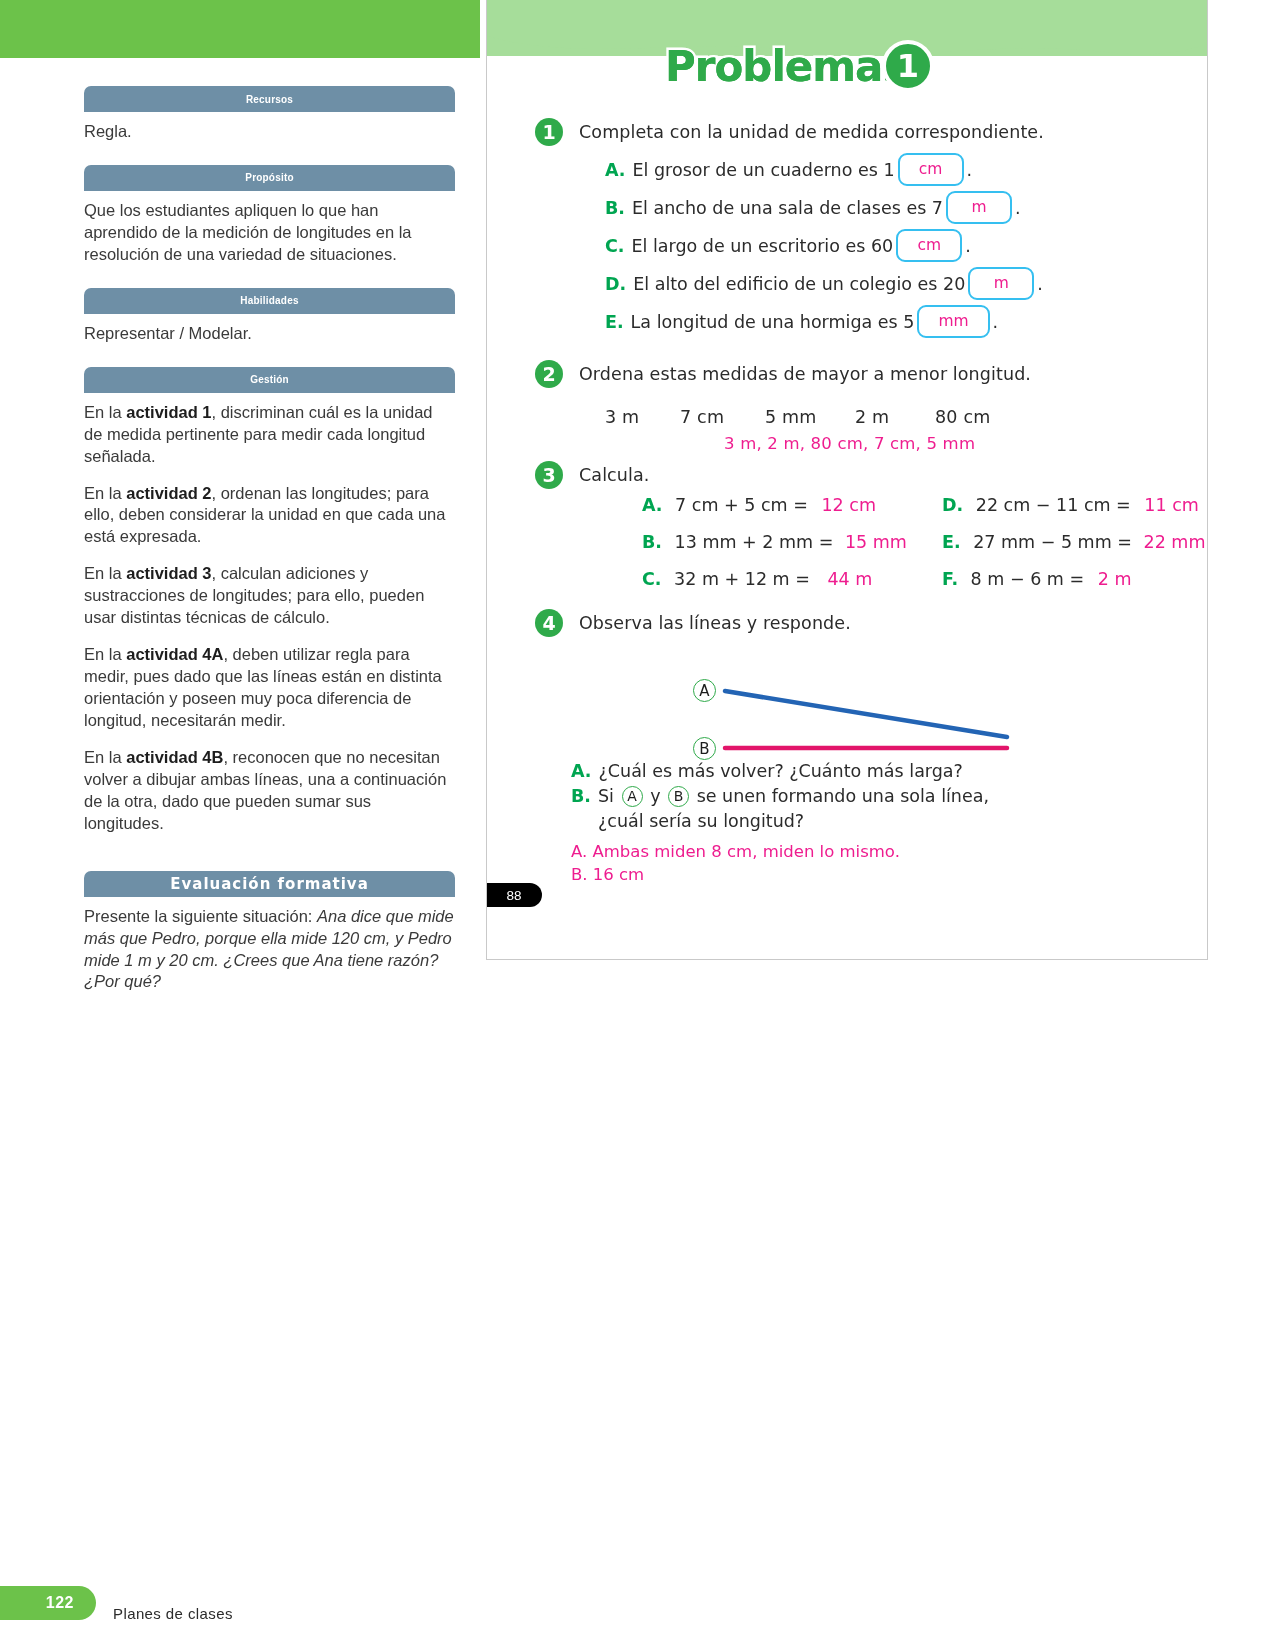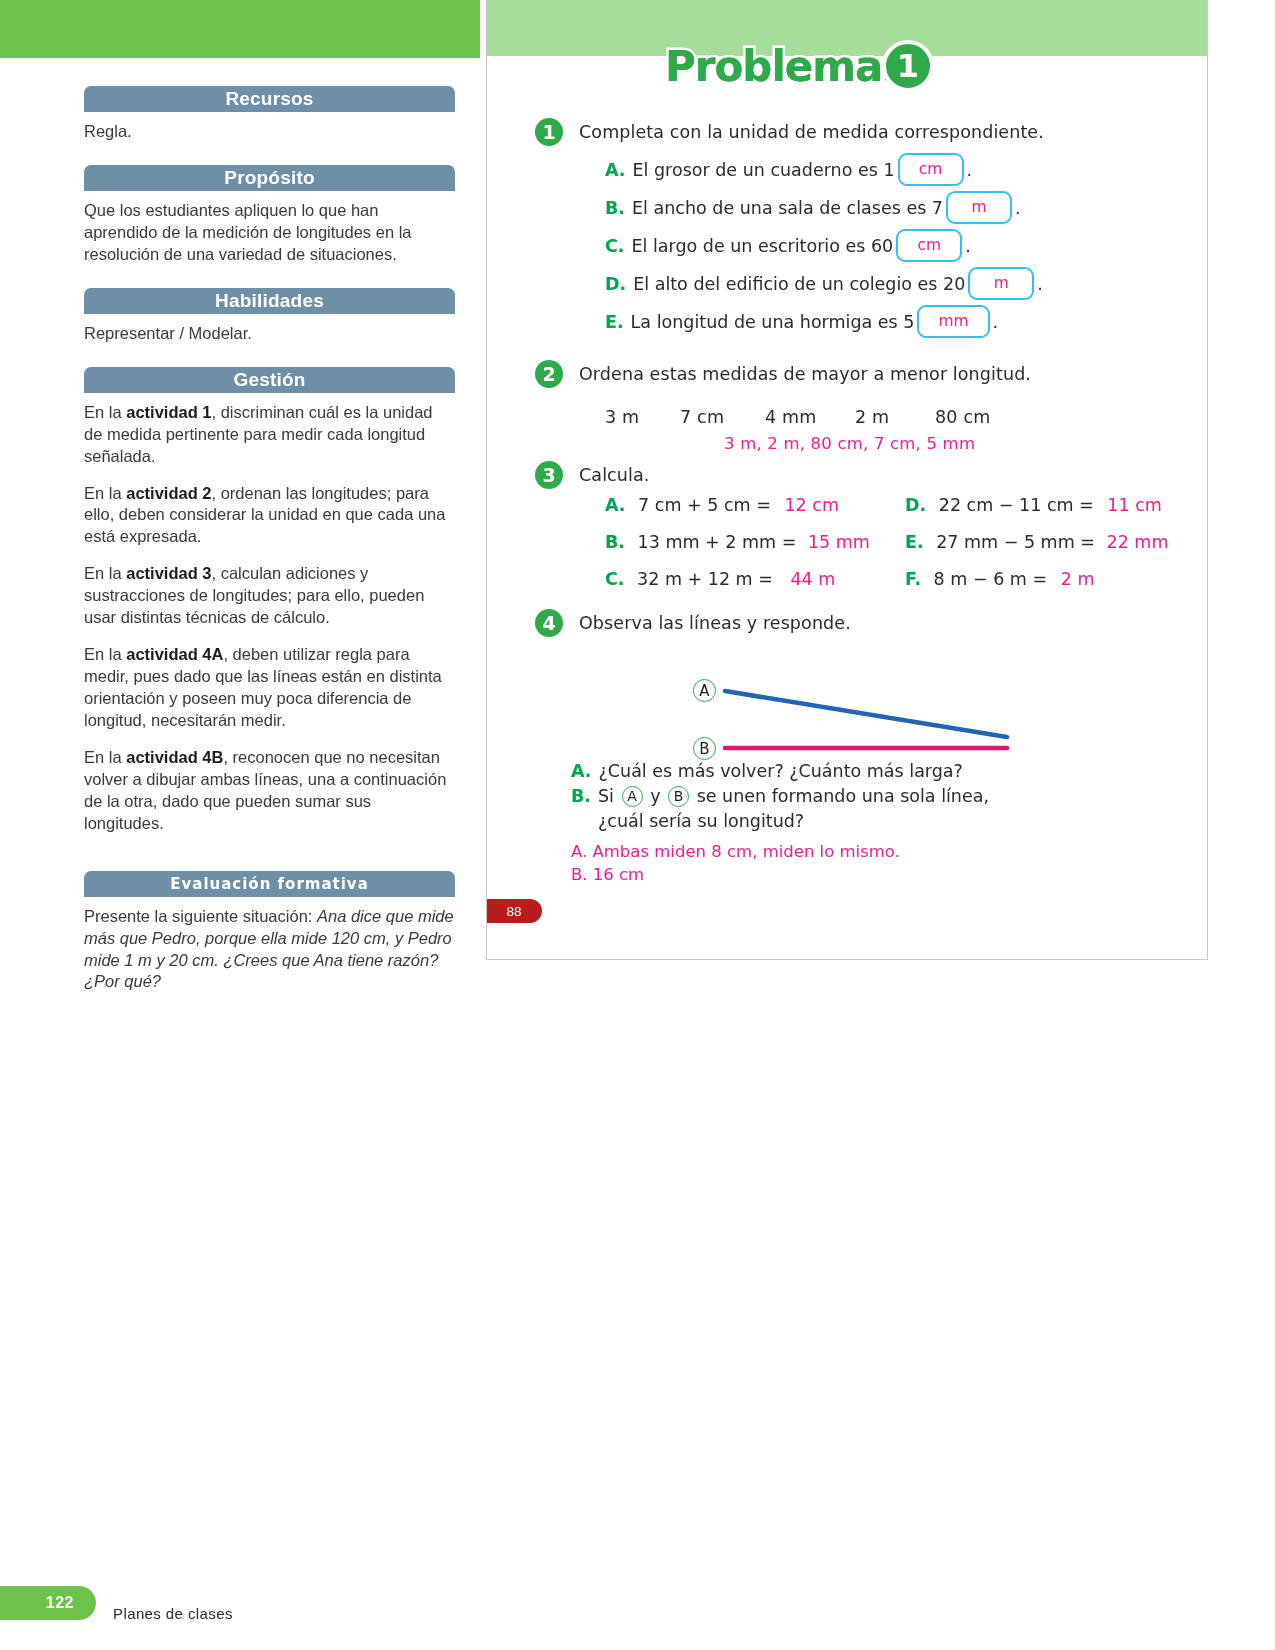--- a/index.html
+++ b/index.html
@@ -34,21 +34,21 @@
   
   .left-col {
     position:absolute; left:84px; top:86px; width:371px;
   }
   .sec-head {
     background:#6e8fa6;
     color:#ffffff;
     border-radius:7px 7px 0 0;
     height:26px;
     display:flex; align-items:center; justify-content:center;
-    font-size:19px;
+    font-size:10px;
     font-weight:bold;
     letter-spacing:.2px;
   }
   .sec-head.script {
     font-family:"DejaVu Sans", sans-serif;
     font-weight:bold;
     letter-spacing:1px;
     font-size:15px;
   }
   .sec-body {
@@ -150,21 +150,21 @@
     color:#ee1d8f; font-size:16.5px;
     padding-left:237px; margin-top:7px; letter-spacing:.2px;
   }
 
   .calc-grid {
     padding-left:118px; margin-top:5px;
     display:grid; grid-template-columns: 300px auto;
     row-gap:17px;
     font-size:17.5px;
   }
-  .calc-cell { white-space:nowrap; }
+  .calc-cell { white-space:nowrap;margin-left:37px; }
   .pink { color:#ee1d8f; }
   .pink-hand { color:#ee1d8f; font-family:"DejaVu Sans", sans-serif; }
 
   
   .figure {
     position:relative; height:106px; margin-top:14px;
   }
   .ring {
     position:absolute;
     width:23px; height:23px; border-radius:50%;
@@ -186,23 +186,23 @@
   .q-list { padding-left:84px; font-size:17.5px; line-height:1.42; margin-top:2px; }
   .q-list .row { display:flex; }
   .q-list .row .letter { min-width:20px; }
   .q-indent { padding-left:27px; }
   .teacher-ans {
     padding-left:84px; color:#ee1d8f; font-size:16.5px; line-height:1.45;
     margin-top:6px;
   }
 
   .page-tab {
-    position:absolute; left:-1px; bottom:36px;
+    position:absolute; left:-1px; bottom:52px;
     width:56px; height:24px;
-    background:#b91c1c; border-radius:0 12px 12px 0;
+    background:#000000; border-radius:0 12px 12px 0;
     color:#ffffff; font-size:13.5px;
     display:flex; align-items:center; justify-content:center;
     font-family:"Liberation Sans", sans-serif;
   }
 </style>
 </head>
 <body>
 
 <div class="green-corner"></div>
 
@@ -297,21 +297,21 @@
       </div>
     </div>
 
     <div class="ex" style="margin-top:18px">
       <div class="num-circle">2</div>
       <div class="ex-title">Ordena estas medidas de mayor a menor longitud.</div>
     </div>
     <div class="measures">
       <span style="width:75px">3 m</span>
       <span style="width:85px">7 cm</span>
-      <span style="width:90px">4 mm</span>
+      <span style="width:90px">5 mm</span>
       <span style="width:80px">2 m</span>
       <span>80 cm</span>
     </div>
     <div class="ans-inline">3 m, 2 m, 80 cm, 7 cm, 5 mm</div>
 
     <div class="ex" style="margin-top:8px">
       <div class="num-circle">3</div>
       <div class="ex-title">Calcula.</div>
     </div>
     <div class="calc-grid">

